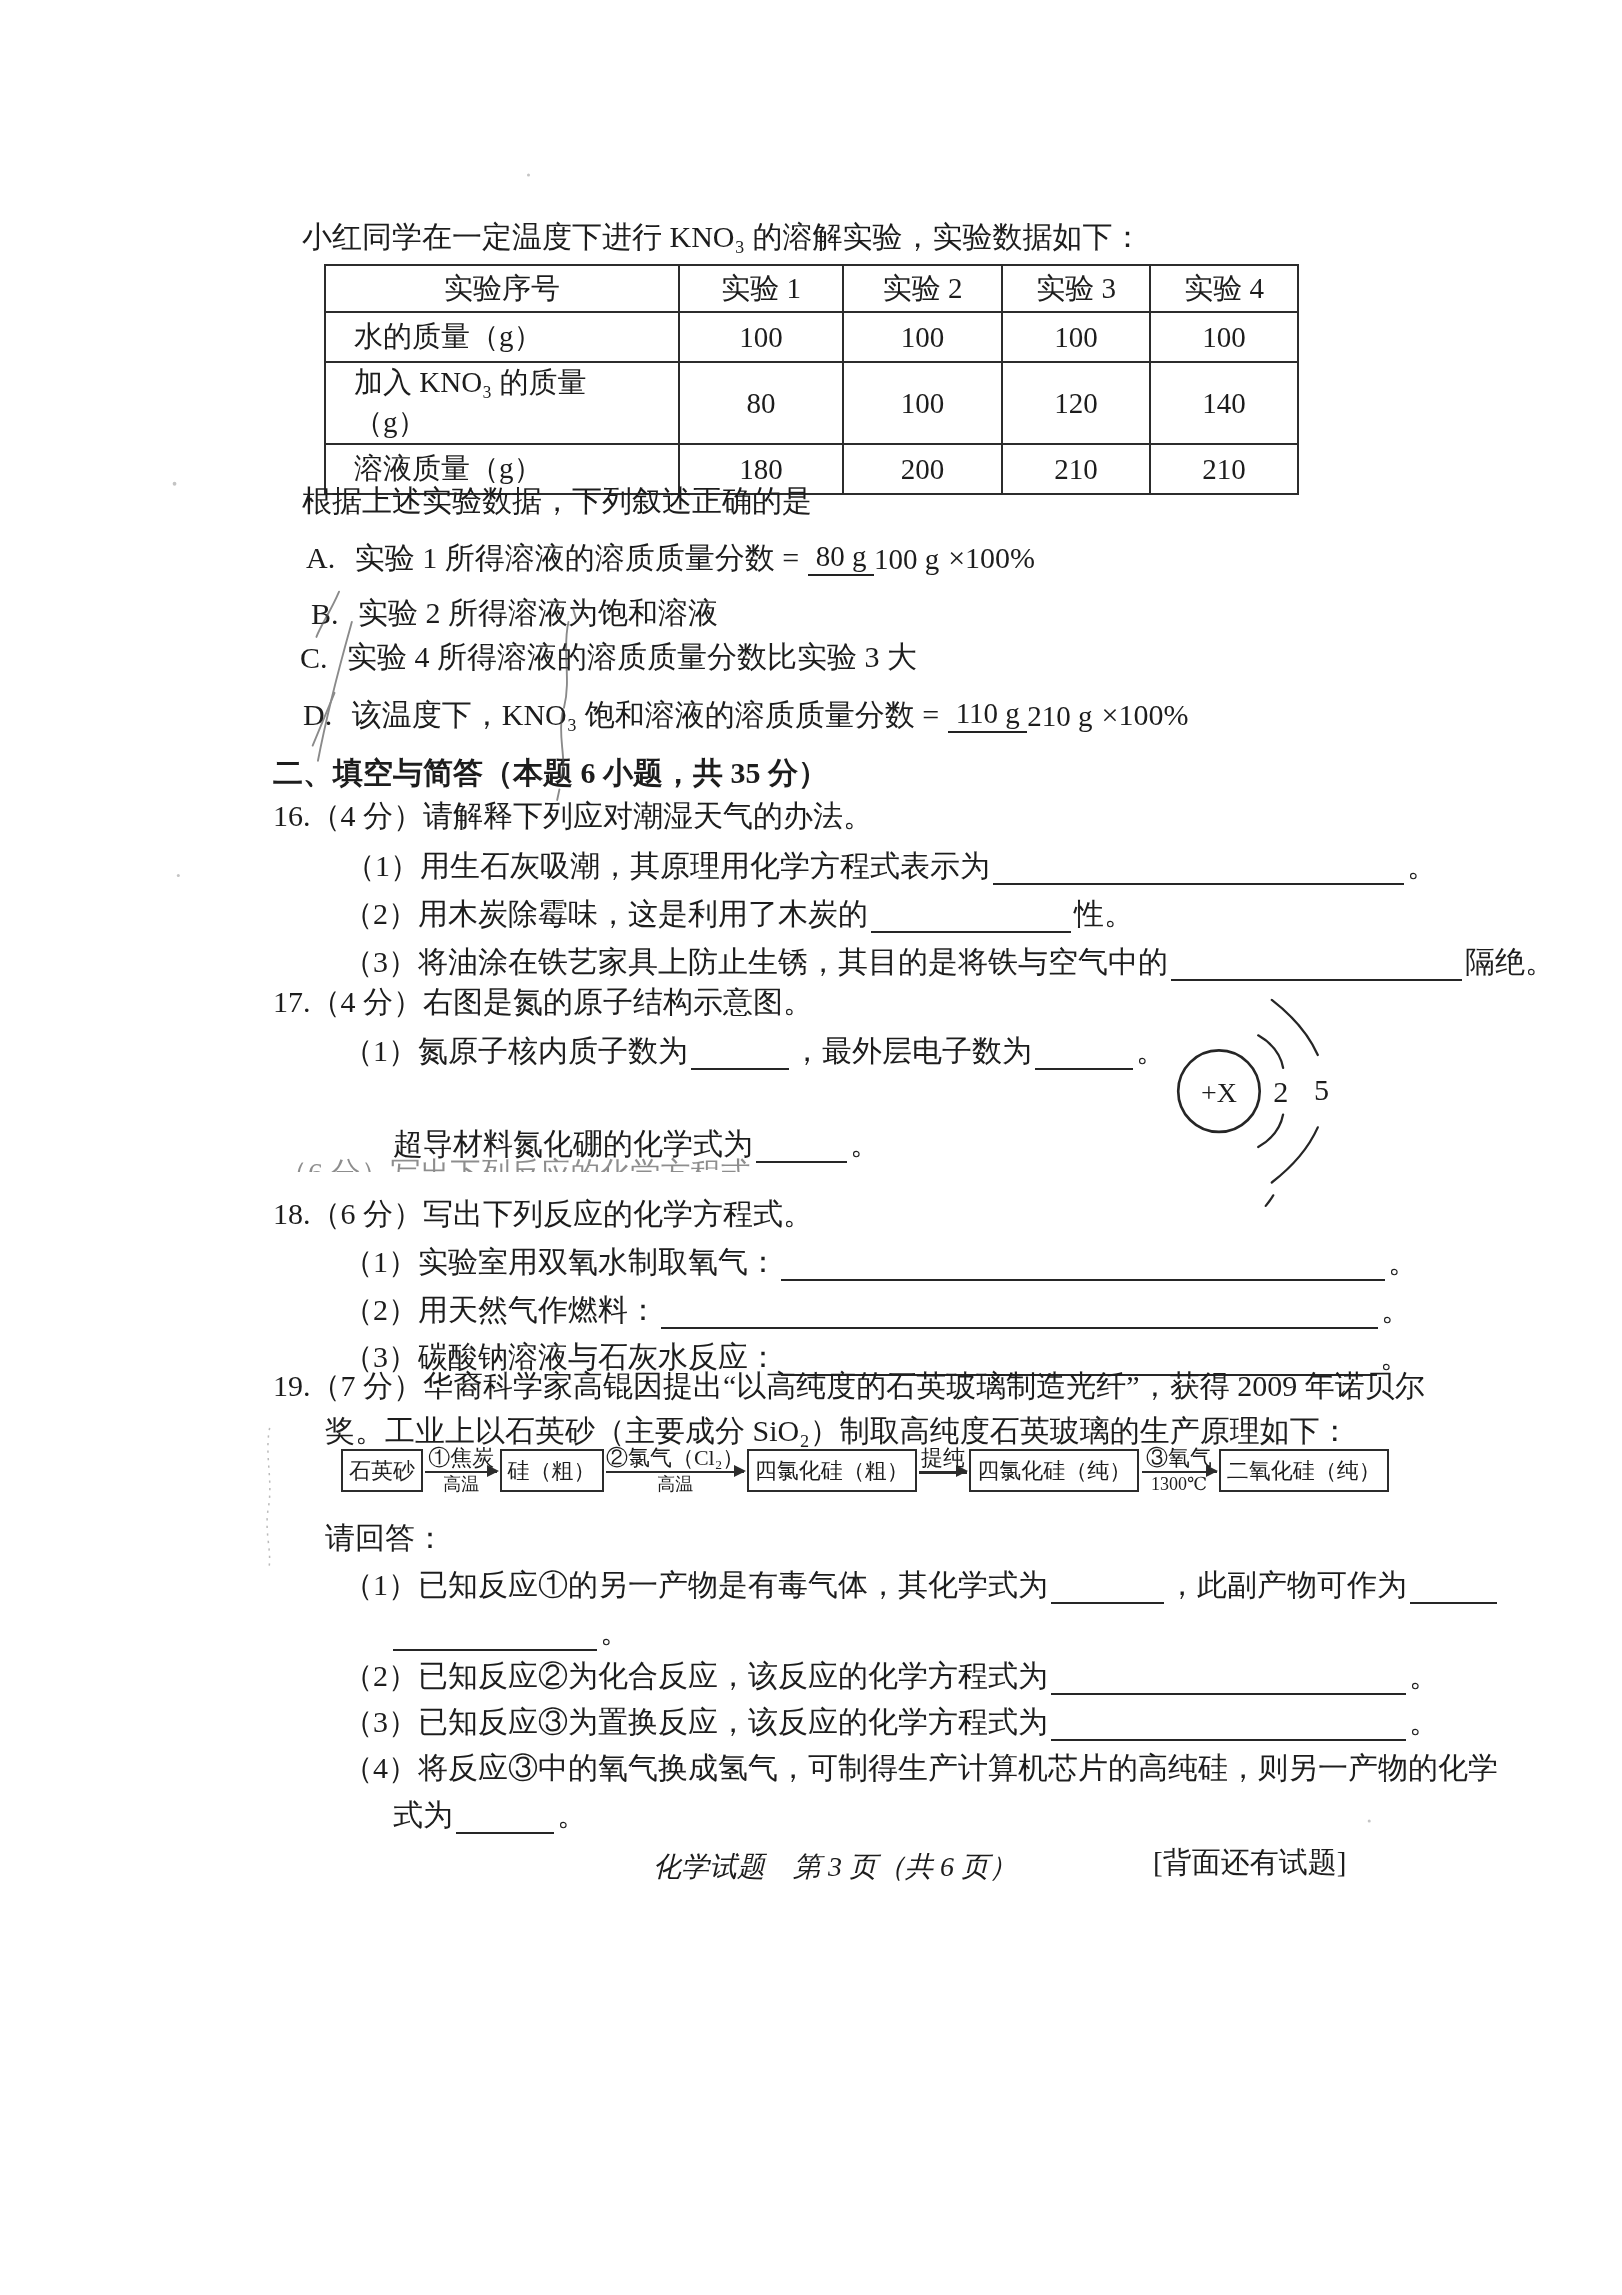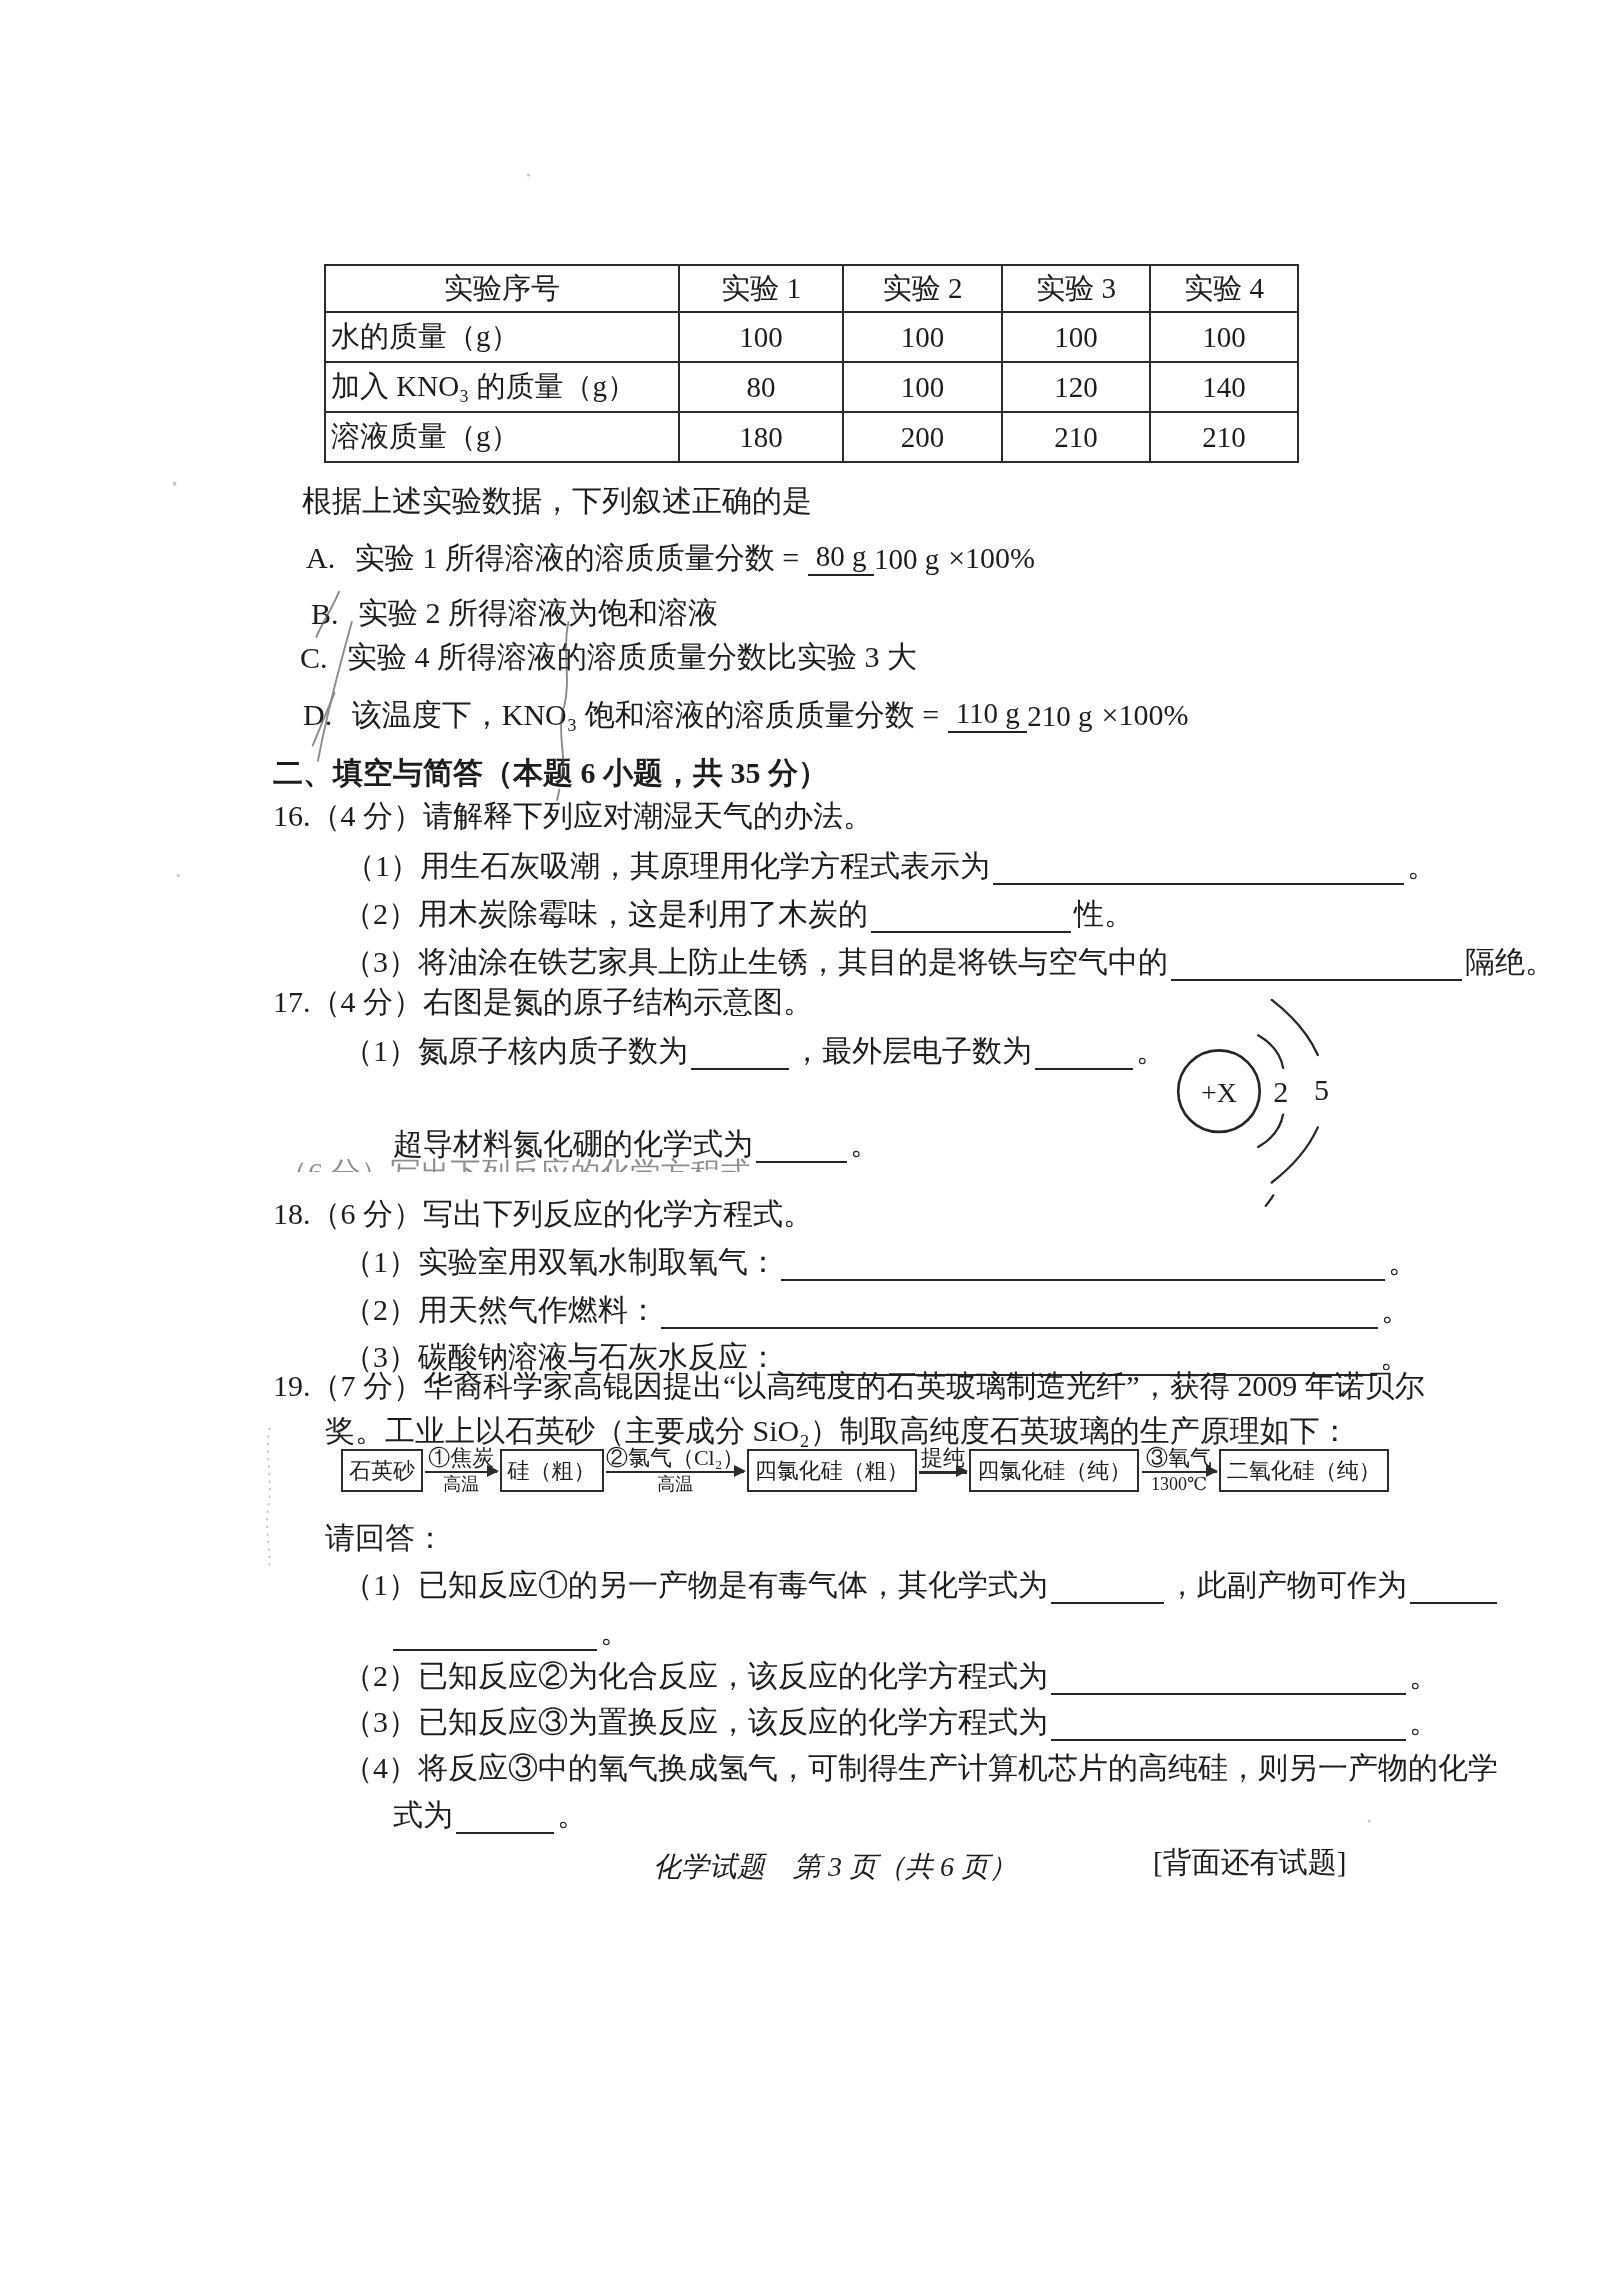--- a/index.html
+++ b/index.html
@@ -30,21 +30,21 @@
   .datatable{
     position:absolute;
     left:324px;top:264px;
     border-collapse:collapse;
     font-size:29px;
     color:#1d1d1d;
   }
   .datatable td,.datatable th{
     border:2.3px solid #2c2c2c;
     font-weight:400;
-    padding:0 5px;
+    padding:0 28px;
     text-align:center;
   }
   .datatable th{height:45px;}
   .datatable td{height:48px;}
   .datatable td.rowlabel{text-align:left;}
   
   .opt{
     position:absolute;
     display:flex;
     align-items:center;
@@ -117,20 +117,21 @@
     white-space:nowrap;
   }
   .marks{position:absolute;left:0;top:0;pointer-events:none;}
   .atom{position:absolute;left:1166px;top:978px;}
 </style>
 </head>
 <body>
 
 <div class="sheet">
 
+  <div class="line" style="left:302px;top:219px">小红同学在一定温度下进行 KNO₃ 的溶解实验，实验数据如下：</div>
 
   <table class="datatable">
     <colgroup>
       <col style="width:354px">
         <col style="width:164px">
         <col style="width:159px">
         <col style="width:148px">
         <col style="width:148px">
     </colgroup>
     <tbody>

